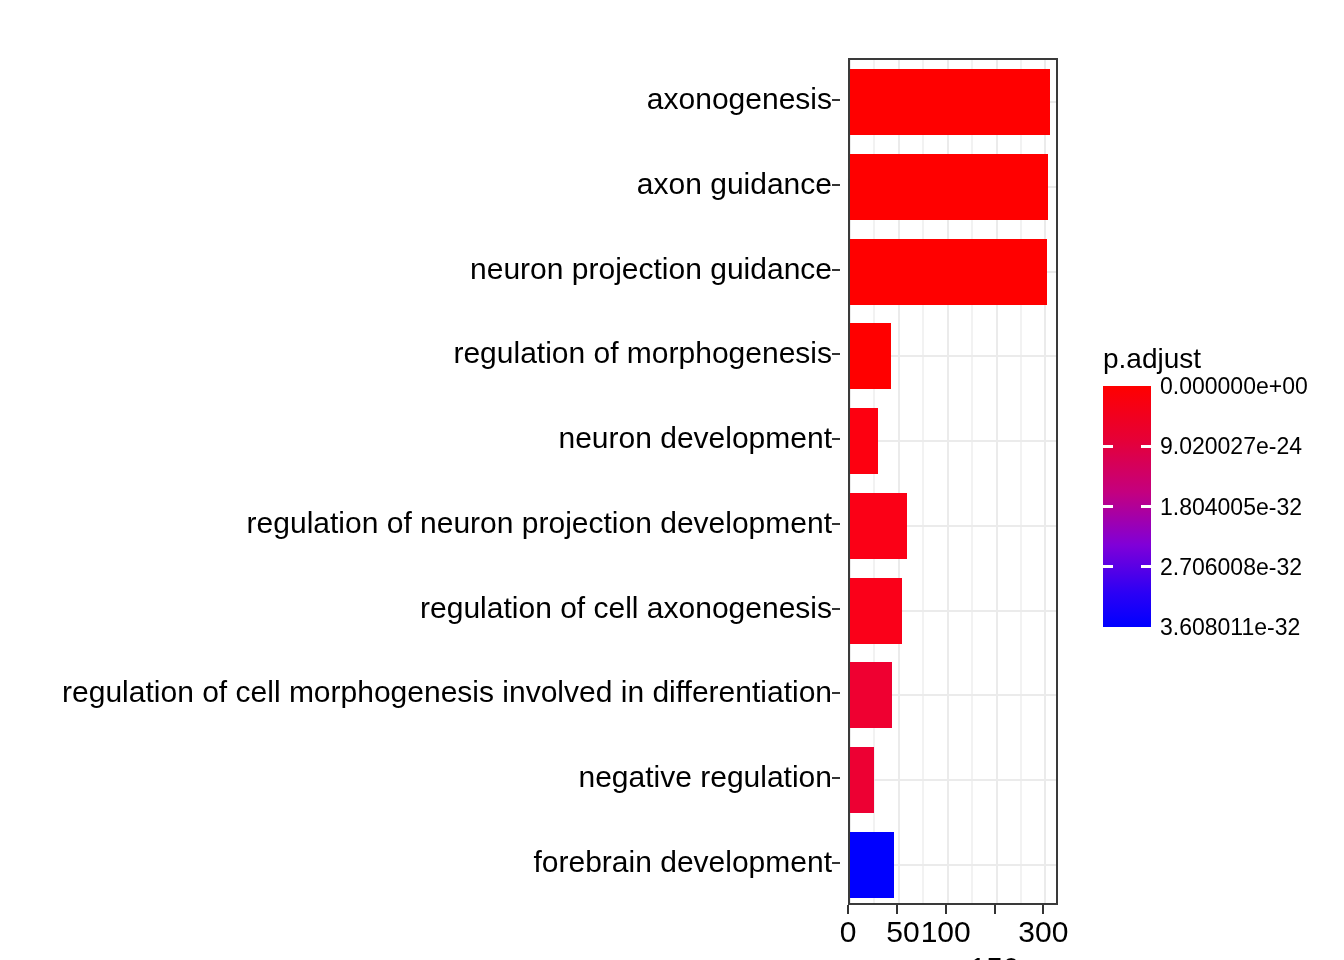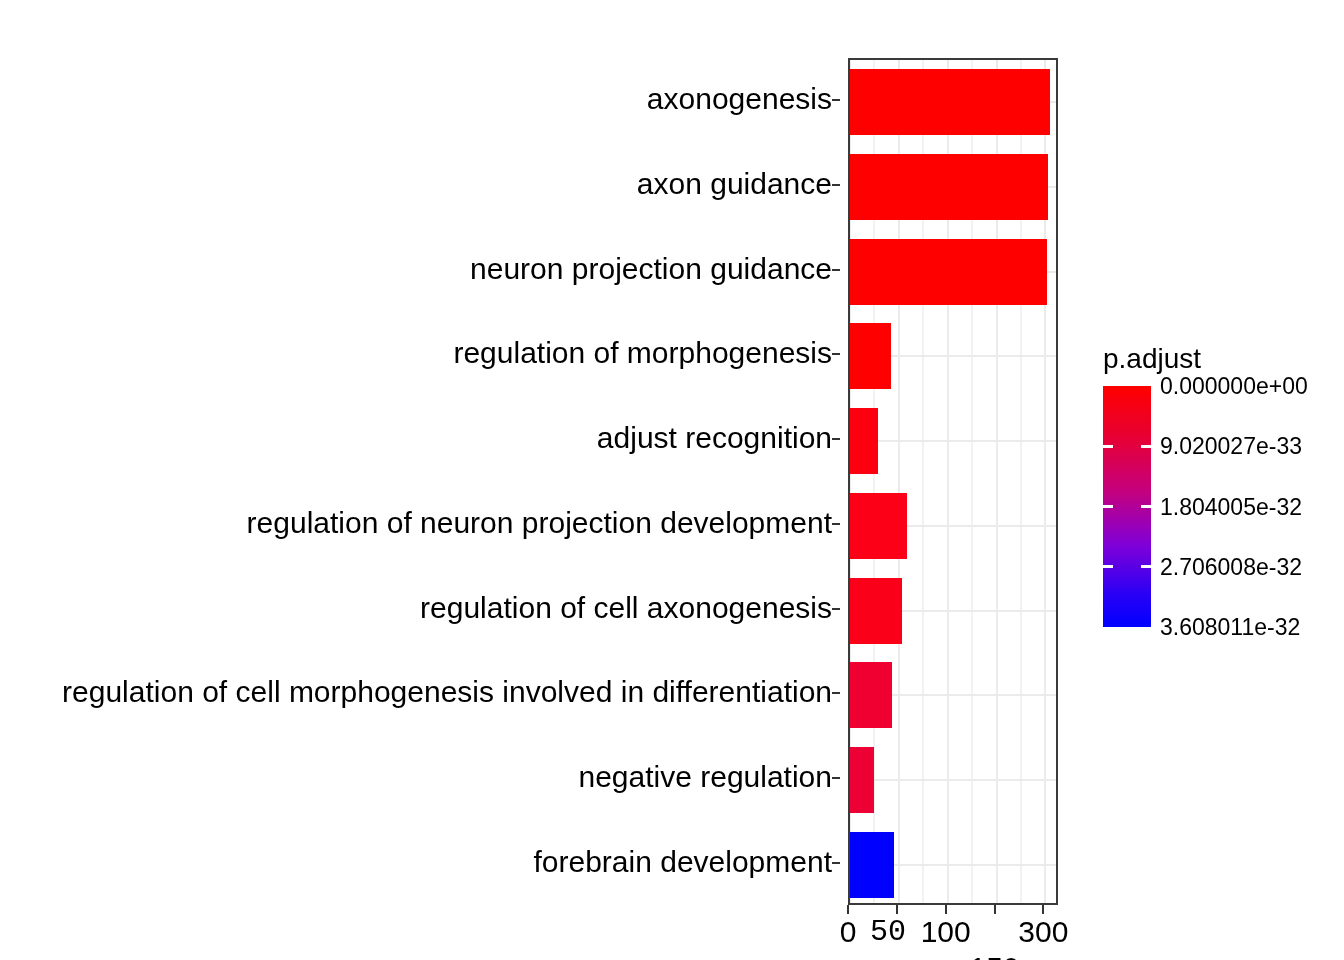--- a/index.html
+++ b/index.html
@@ -179,21 +179,21 @@
       </div>
       <div class="y-label-row" style="top: 211.75px;">
         <span class="y-label-text">neuron projection guidance</span>
         <span class="y-tick"></span>
       </div>
       <div class="y-label-row" style="top: 296.45px;">
         <span class="y-label-text">regulation of morphogenesis</span>
         <span class="y-tick"></span>
       </div>
       <div class="y-label-row" style="top: 381.15px;">
-        <span class="y-label-text">adjust recognition</span>
+        <span class="y-label-text">neuron development</span>
         <span class="y-tick"></span>
       </div>
       <div class="y-label-row" style="top: 465.85px;">
         <span class="y-label-text">regulation of neuron projection development</span>
         <span class="y-tick"></span>
       </div>
       <div class="y-label-row" style="top: 550.55px;">
         <span class="y-label-text">regulation of cell axonogenesis</span>
         <span class="y-tick"></span>
       </div>
@@ -240,36 +240,36 @@
       <div class="bar" title="regulation of cell morphogenesis: 53" style="top: 517.517px; height: 66.066px; width: 51.7674px; background: rgb(250, 0, 25);"></div>
       <div class="bar" title="regulation of cell morphogenesis involved in differentiation: 43" style="top: 602.217px; height: 66.066px; width: 42px; background: rgb(239, 0, 49);"></div>
       <div class="bar" title="negative chemotaxis: 25" style="top: 686.917px; height: 66.066px; width: 24.4186px; background: rgb(237, 0, 51);"></div>
       <div class="bar" title="forebrain development: 45" style="top: 771.617px; height: 66.066px; width: 43.9535px; background: rgb(0, 0, 255);"></div>
     </div>
 
   <div id="x-axis">
       <div class="x-tick" style="left: -1px;"></div>
       <div class="x-tick-label" style="left: 0px;">0</div>
       <div class="x-tick" style="left: 47.8372px;"></div>
-      <div class="x-tick-label" style="left: 40px; font-family: Liberation Mono, monospace;">50</div>
+      <div class="x-tick-label" style="left: 55px;">50</div>
       <div class="x-tick" style="left: 96.6744px;"></div>
       <div class="x-tick-label" style="left: 97.6744px;">100</div>
       <div class="x-tick" style="left: 145.512px;"></div>
       <div class="x-tick-label" style="left: 146.512px; margin-top: 36px;">150</div>
       <div class="x-tick" style="left: 194.349px;"></div>
       <div class="x-tick-label" style="left: 195.349px;">300</div>
     </div>
 
   <div id="legend">
     <div id="legend-title">p.adjust</div>
     <div id="legend-bar"></div>
   <div class="legend-key-label" style="top: 42px;">0.000000e+00</div>
       <div class="legend-tick left" style="top: 100.75px;"></div>
       <div class="legend-tick right" style="top: 100.75px;"></div>
-      <div class="legend-key-label" style="top: 102.25px;">9.020027e-33</div>
+      <div class="legend-key-label" style="top: 102.25px;">9.020027e-24</div>
       <div class="legend-tick left" style="top: 161px;"></div>
       <div class="legend-tick right" style="top: 161px;"></div>
       <div class="legend-key-label" style="top: 162.5px;">1.804005e-32</div>
       <div class="legend-tick left" style="top: 221.25px;"></div>
       <div class="legend-tick right" style="top: 221.25px;"></div>
       <div class="legend-key-label" style="top: 222.75px;">2.706008e-32</div>
       <div class="legend-key-label" style="top: 283px;">3.608011e-32</div>
     </div>
 
 </div>

